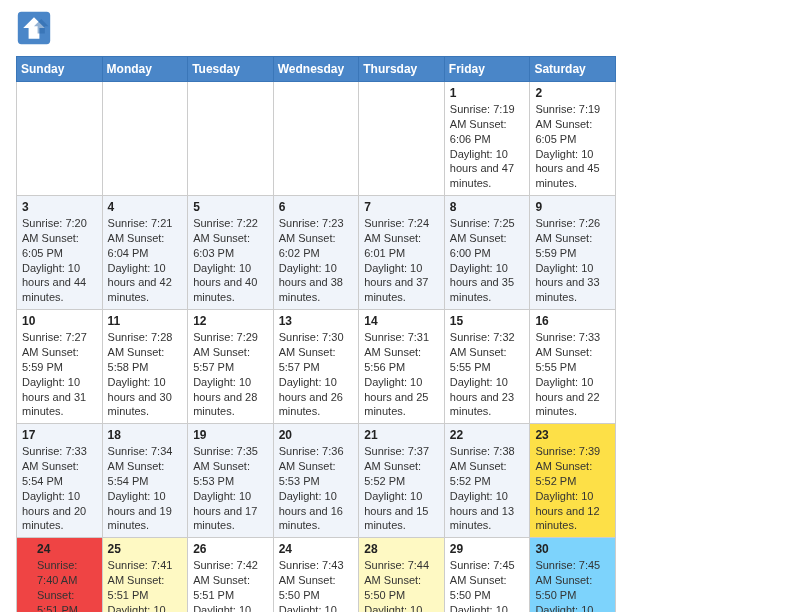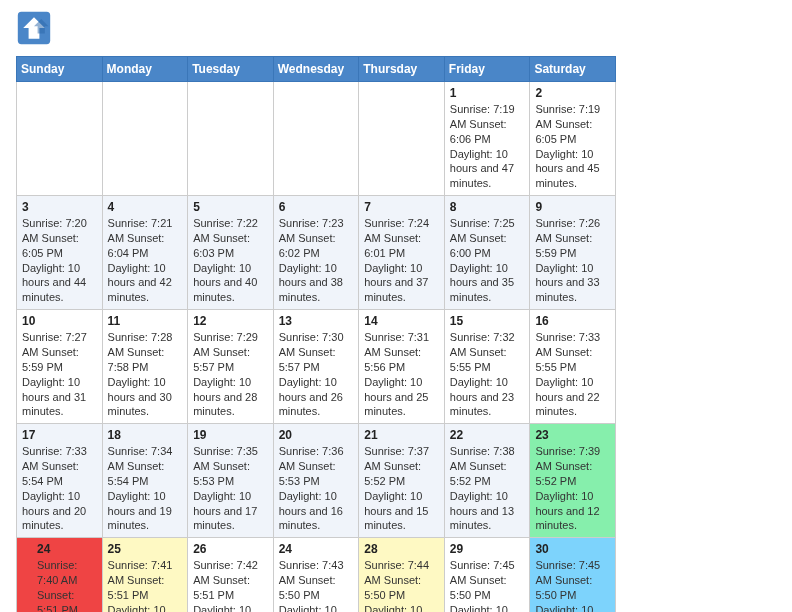--- a/index.html
+++ b/index.html
@@ -201,21 +201,21 @@
         <tr>
           <td style="background: rgb(255, 255, 255);">
             <span class="day-num">10</span>
             <div class="day-info">Sunrise: 7:27 AM
 Sunset: 5:59 PM
 Daylight: 10 hours and 31 minutes.</div>
           </td>
           <td style="background: rgb(255, 255, 255); margin-top: 8px;">
             <span class="day-num">11</span>
             <div class="day-info">Sunrise: 7:28 AM
-Sunset: 7:58 PM
+Sunset: 5:58 PM
 Daylight: 10 hours and 30 minutes.</div>
           </td>
           <td style="background: rgb(255, 255, 255);">
             <span class="day-num">12</span>
             <div class="day-info">Sunrise: 7:29 AM
 Sunset: 5:57 PM
 Daylight: 10 hours and 28 minutes.</div>
           </td>
           <td style="background: rgb(255, 255, 255);">
             <span class="day-num">13</span>
@@ -272,21 +272,21 @@
             <div class="day-info">Sunrise: 7:37 AM
 Sunset: 5:52 PM
 Daylight: 10 hours and 15 minutes.</div>
           </td>
           <td style="background: rgb(240, 244, 250);">
             <span class="day-num">22</span>
             <div class="day-info">Sunrise: 7:38 AM
 Sunset: 5:52 PM
 Daylight: 10 hours and 13 minutes.</div>
           </td>
-          <td style="background: #86efac;">
+          <td style="background: #fde047;">
             <span class="day-num">23</span>
             <div class="day-info">Sunrise: 7:39 AM
 Sunset: 5:52 PM
 Daylight: 10 hours and 12 minutes.</div>
           </td>
         </tr>
         <tr>
           <td style="background: #ef4444; padding-left: 20px;">
             <span class="day-num">24</span>
             <div class="day-info">Sunrise: 7:40 AM

